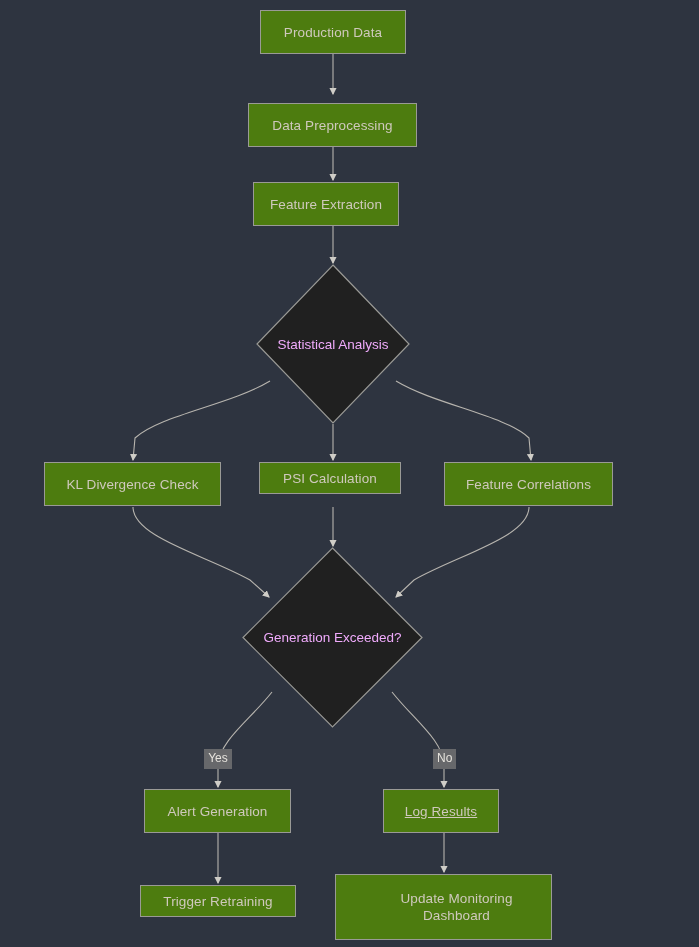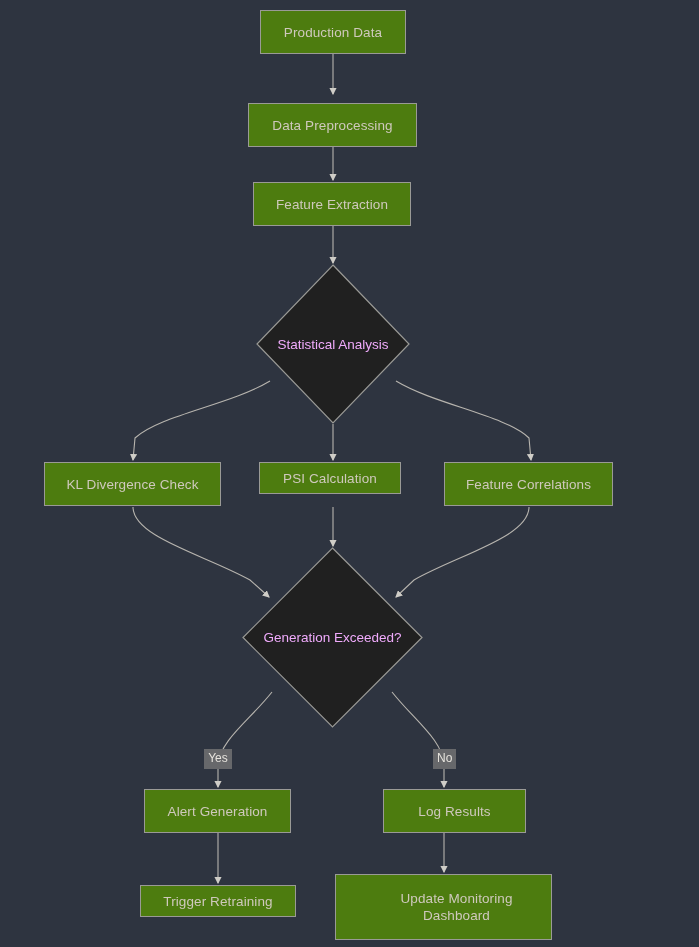--- a/index.html
+++ b/index.html
@@ -105,21 +105,21 @@
   </svg>
 
   <div class="node node-rect" style="left:260px; top:10px; width:146px; height:44px;">
     <span>Production Data</span>
   </div>
 
   <div class="node node-rect" style="left:248px; top:96px; width:169px; height:44px;margin-top:7px;">
     <span>Data Preprocessing</span>
   </div>
 
-  <div class="node node-rect" style="left:253px; top:182px; width:158px; height:44px;">
+  <div class="node node-rect" style="left:253px; top:182px; width:146px; height:44px;">
     <span>Feature Extraction</span>
   </div>
 
   <div class="node node-diamond" style="left:256px; top:264px; width:154px; height:160px;">
     <svg class="diamond-shape" viewBox="0 0 154 160" preserveAspectRatio="none">
       <polygon points="77,1 153,80 77,159 1,80" fill="#202020" stroke="#9a9a96" stroke-width="1.2"></polygon>
     </svg>
     <span class="diamond-label">Statistical Analysis</span>
   </div>
 
@@ -143,21 +143,21 @@
   </div>
 
   <div class="edge-label" style="left:204px; top:749px; width:28px; height:20px;">Yes</div>
 
   <div class="edge-label" style="left:433px; top:749px; width:23px; height:20px;">No</div>
 
   <div class="node node-rect" style="left:144px; top:789px; width:147px; height:44px;">
     <span>Alert Generation</span>
   </div>
 
-  <div class="node node-rect" style="left:383px; top:789px; width:143px; height:44px;">
+  <div class="node node-rect" style="left:383px; top:789px; width:116px; height:44px;text-decoration:underline;">
     <span>Log Results</span>
   </div>
 
   <div class="node node-rect" style="left:140px; top:885px; width:156px; height:32px;">
     <span>Trigger Retraining</span>
   </div>
 
   <div class="node node-rect" style="left:335px; top:874px; width:217px; height:66px; flex-direction:column;padding-left:26px;">
     <span>Update Monitoring</span>
     <span>Dashboard</span>

